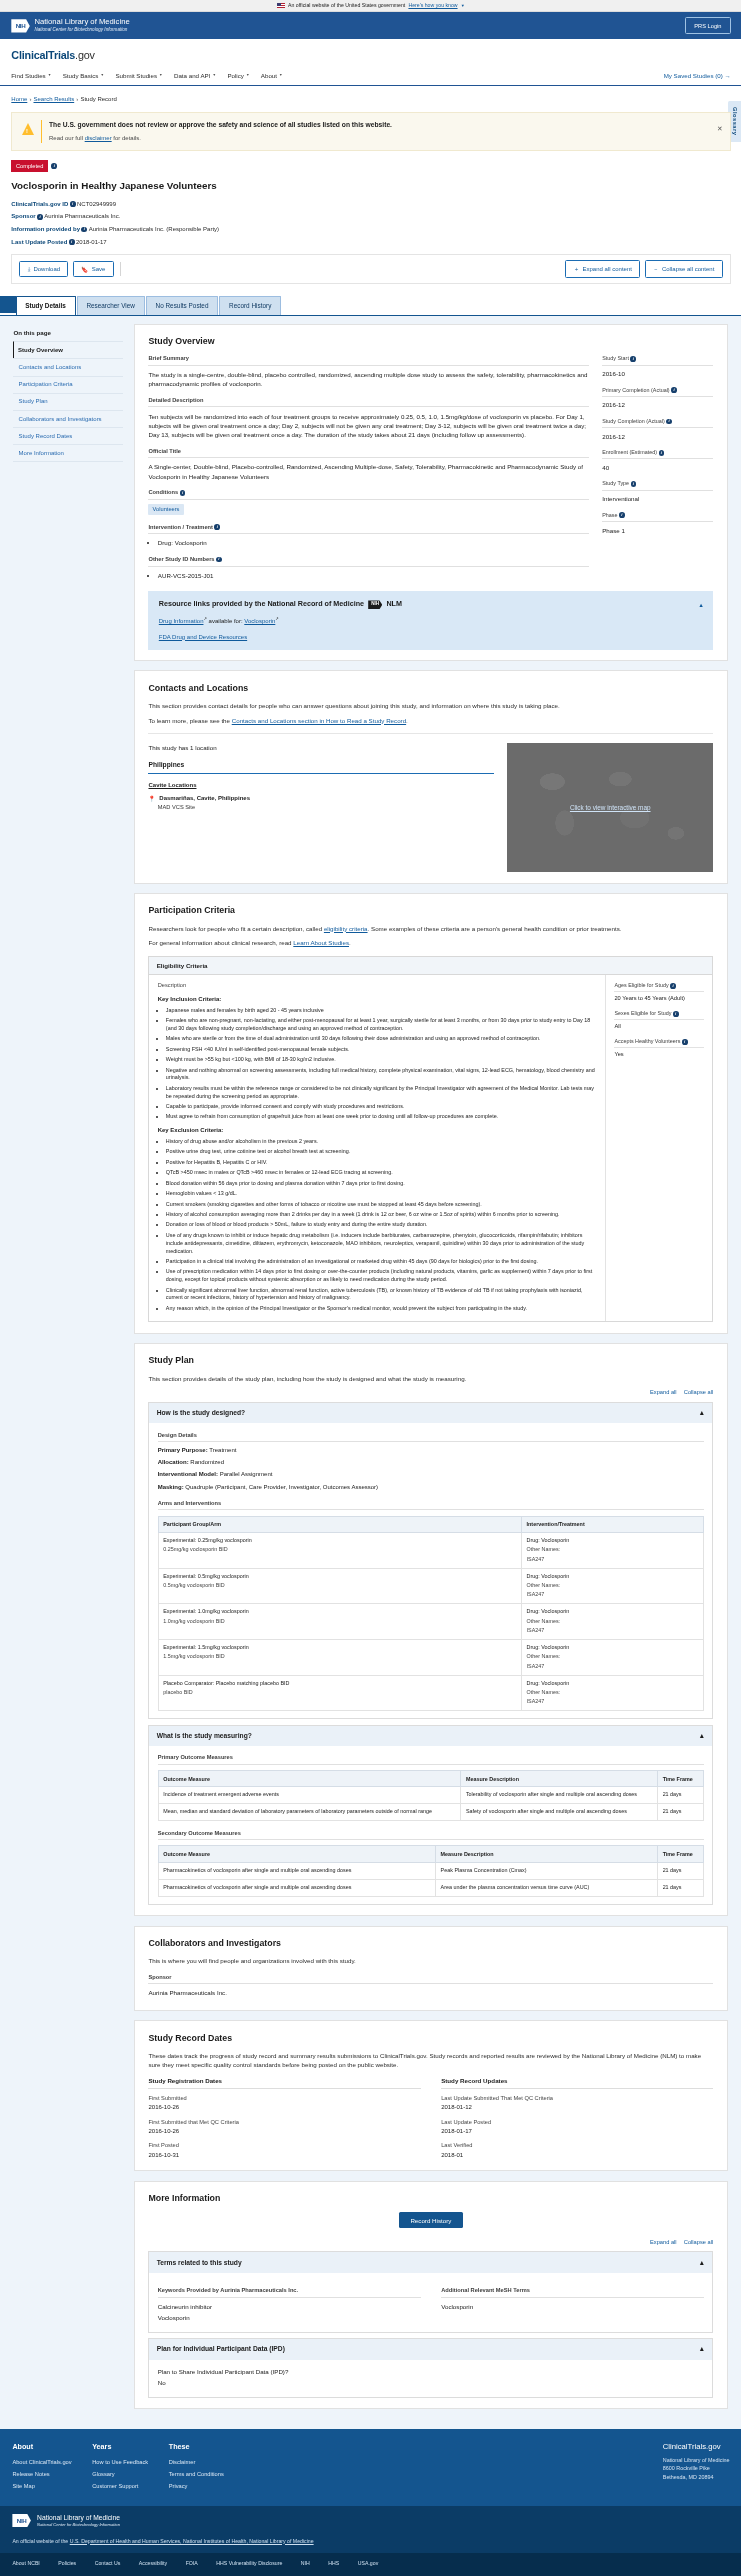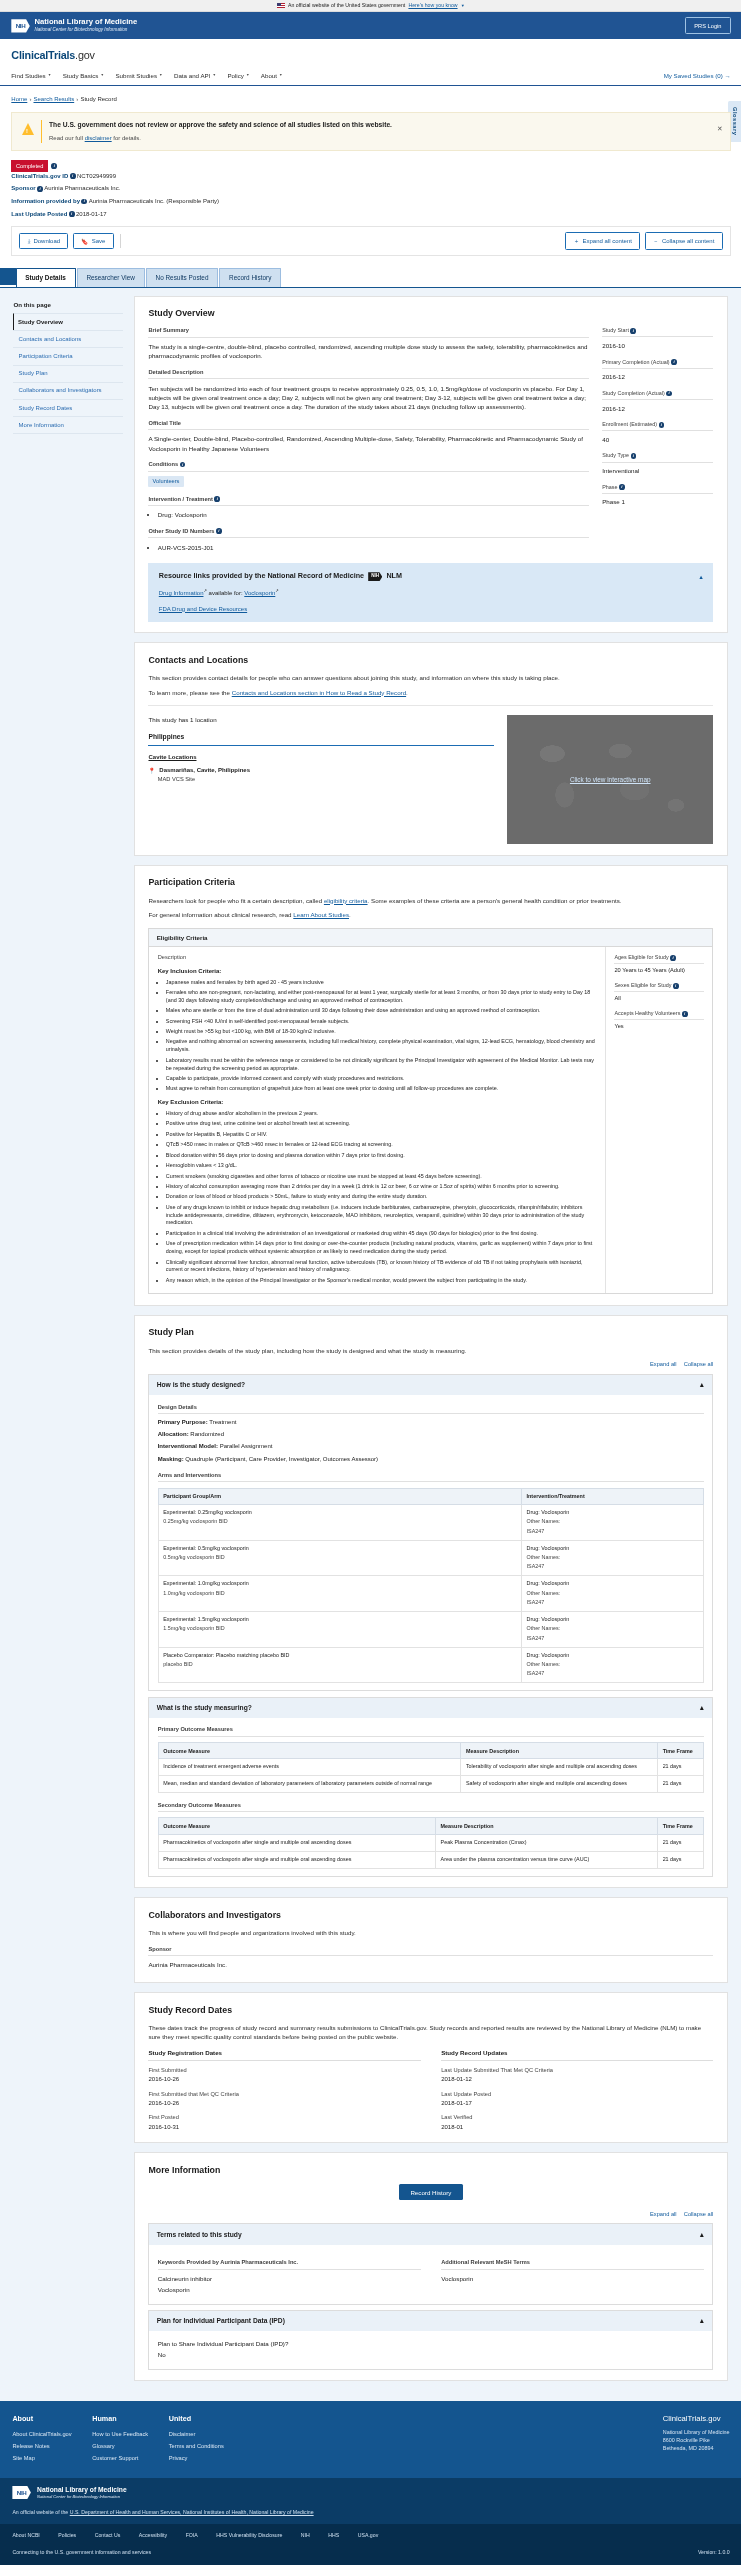--- a/index.html
+++ b/index.html
@@ -48,21 +48,21 @@
   }
   .nih-left { display:flex; align-items:center; gap:4.6px; }
   .nih-logo {
     width: 18.5px; height: 13.4px;
     background: #fff; color:#205493;
     font-weight: 700; font-size: 6.2px;
     display:flex; align-items:center; justify-content:center;
     clip-path: polygon(0 0, 80% 0, 100% 50%, 80% 100%, 0 100%);
     letter-spacing: -0.3px;
   }
-  .nih-text-main { color:#fff; font-size:7.7px; font-weight:700; line-height:1.15;}
+  .nih-text-main { color:#fff; font-size:7.7px; font-weight:400; line-height:1.15;}
   .nih-text-sub { color:#e2ecf7; font-size:4.6px; font-style: italic; line-height:1.3;}
   .prs-login {
     border: 0.5px solid #9fc2e3; color:#fff; background: transparent;
     padding: 4.6px 8.2px; font-size: 5.7px; border-radius: 1.5px; cursor:pointer;
     font-family: inherit;
   }
 
   
   .ct-header { padding: 7.2px 11.3px 0 11.3px; }
   .ct-logo { font-size: 10.8px; font-weight: 700; color: #0b4778; letter-spacing:-0.2px;}
@@ -362,20 +362,21 @@
       <div class="disc-sub">
         <span>Read our full </span><a href="#">disclaimer</a><span> for details.</span>
       </div>
     </div>
     <div class="disc-close">✕</div>
   </div>
 
   <div class="title-block">
     <span class="status-badge">Completed</span>
     <span class="info-dot">i</span>
+    <h1 class="study-title">Voclosporin in Healthy Japanese Volunteers</h1>
     <div class="meta-row">
       <span class="meta-label">ClinicalTrials.gov ID</span><span class="info-dot">i</span><span>NCT02949999</span>
     </div>
     <div class="meta-row">
       <span class="meta-label">Sponsor</span><span class="info-dot">i</span><span>Aurinia Pharmaceuticals Inc.</span>
     </div>
     <div class="meta-row">
       <span class="meta-label">Information provided by</span><span class="info-dot">i</span><span>Aurinia Pharmaceuticals Inc. (Responsible Party)</span>
     </div>
     <div class="meta-row">
@@ -789,27 +790,27 @@
   </div>
 
   <div class="footer">
     <div class="f-col">
       <h4>About</h4>
       <a href="#">About ClinicalTrials.gov</a>
       <a href="#">Release Notes</a>
       <a href="#">Site Map</a>
     </div>
     <div class="f-col">
-      <h4>Human</h4>
+      <h4>Years</h4>
       <a href="#">How to Use Feedback</a>
       <a href="#">Glossary</a>
       <a href="#">Customer Support</a>
     </div>
     <div class="f-col">
-      <h4>United</h4>
+      <h4>These</h4>
       <a href="#">Disclaimer</a>
       <a href="#">Terms and Conditions</a>
       <a href="#">Privacy</a>
     </div>
     <div class="f-col f-right">
       <div class="f-logo"><span>ClinicalTrials</span><span>.gov</span></div>
       <div class="f-addr" style="white-space:pre-line">National Library of Medicine
 8600 Rockville Pike
 Bethesda, MD 20894</div>
     </div>

